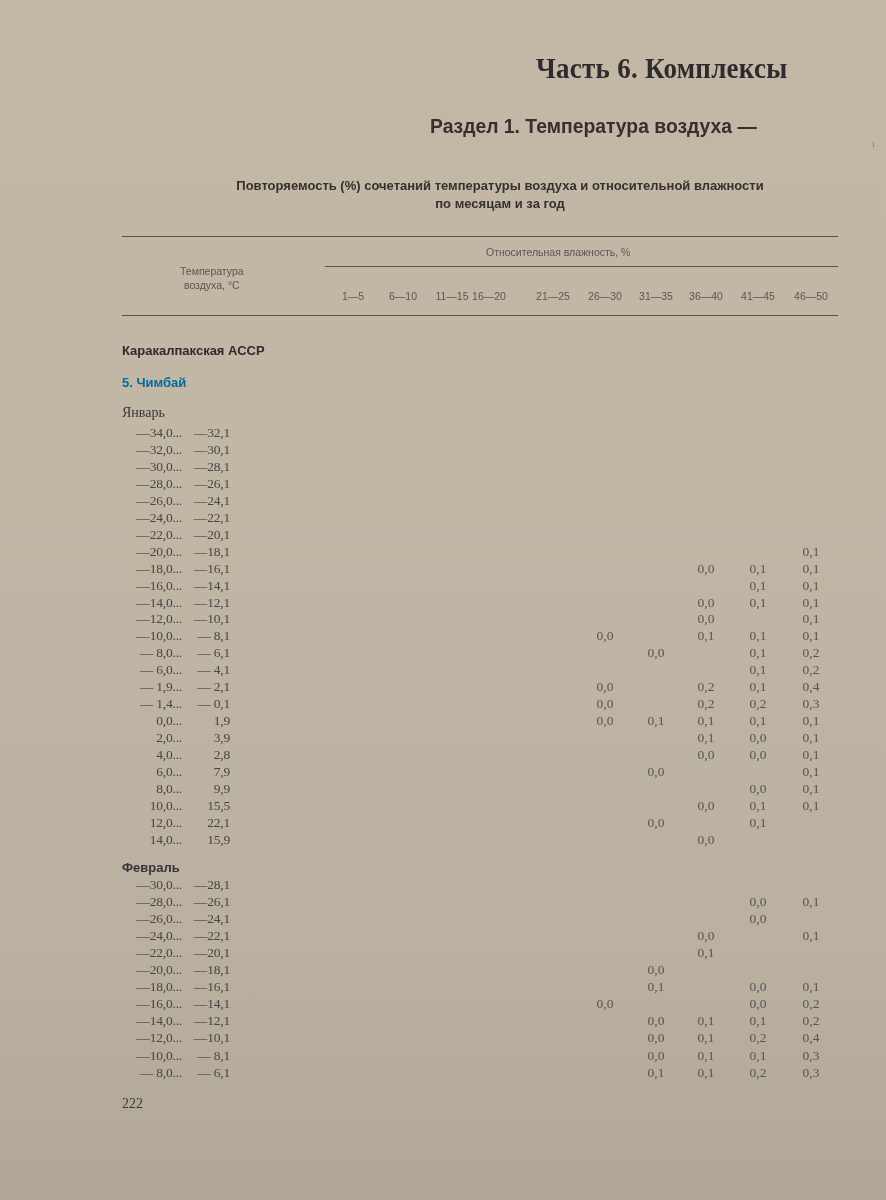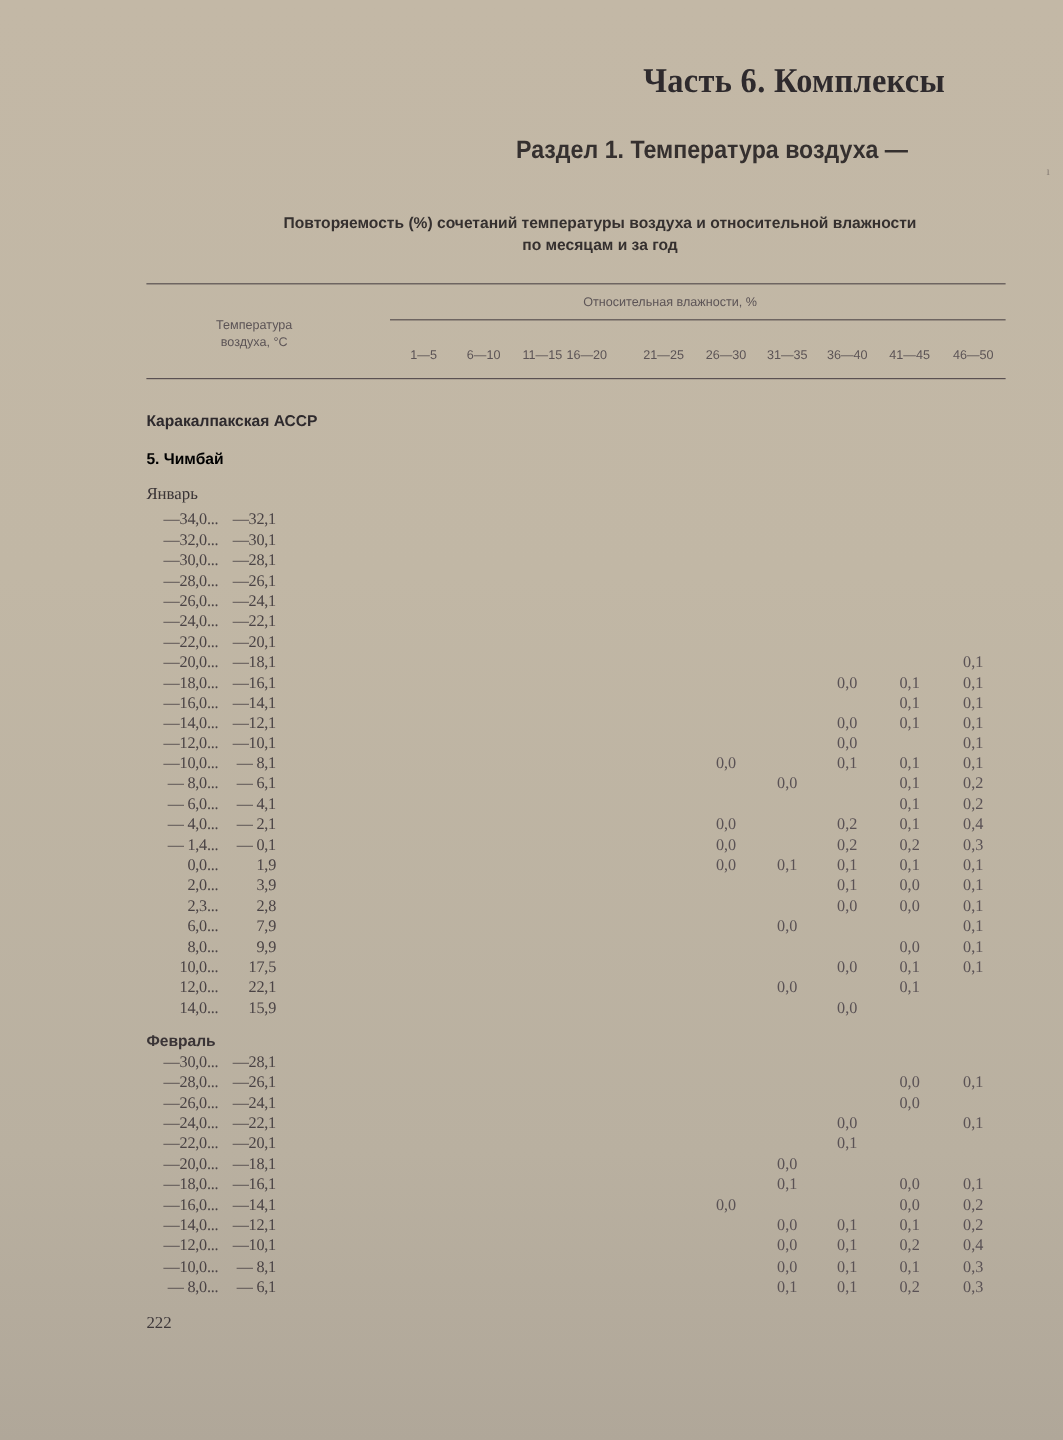--- a/index.html
+++ b/index.html
@@ -24,21 +24,21 @@
     font-family:"Liberation Sans","DejaVu Sans",sans-serif; color:#35302f;
   }
   .caption.l1 { top:178px; }
   .caption.l2 { top:196px; }
   .rule { position:absolute; height:1px; background:#5a5152; }
   .hdr-small { font-size:10.5px; color:#5c5456; font-family:"Liberation Sans","DejaVu Sans",sans-serif; }
   .rh-label { left:180px; top:264px; text-align:center; line-height:14px; }
   .colhdr { top:290px; width:50px; margin-left:-25px; text-align:center; }
   .group-hdr { left:486px; top:246px; }
   .region { left:122px; top:343px; font-weight:bold; font-size:13px; font-family:"Liberation Sans","DejaVu Sans",sans-serif; color:#2e2a2d; }
-  .station { left:122px; top:375px; font-weight:bold; font-size:13px; font-family:"Liberation Sans","DejaVu Sans",sans-serif; color:#000000; }
+  .station { left:122px; top:375px; font-weight:bold; font-size:13px; font-family:"Liberation Sans","DejaVu Sans",sans-serif; color:#0369a1; }
   .month { left:122px; font-size:14px; color:#3a3436; }
   .month.bold { font-weight:bold; font-family:"Liberation Sans","DejaVu Sans",sans-serif; font-size:13px; }
   .row { position:absolute; left:0; width:886px; height:17px; }
   .tlabel { position:absolute; left:122px; width:112px; font-size:13.5px; color:#4a4345; letter-spacing:-0.2px; }
   .tlabel .a { display:inline-block; width:60px; text-align:right; }
   .tlabel .b { display:inline-block; width:48px; text-align:right; }
   .cell { position:absolute; width:40px; margin-left:-20px; text-align:center; font-size:13.5px; color:#5a5255; }
   .pagenum { left:122px; top:1096px; font-size:14px; color:#3e383a; }
 </style>
 </head>
@@ -46,21 +46,21 @@
 
 <div>
   <div class="abs part-title">Часть 6. Комплексы</div>
   <div class="abs section-title">Раздел 1. Температура воздуха —</div>
   <div class="abs edge-mark">ı</div>
 
   <div class="abs caption l1">Повторяемость (%) сочетаний температуры воздуха и относительной влажности</div>
   <div class="abs caption l2">по месяцам и за год</div>
 
   <div class="rule" style="left:122px; top:236px; width:716px;"></div>
-  <div class="abs hdr-small group-hdr">Относительная влажности, %</div>
+  <div class="abs hdr-small group-hdr">Относительная влажность, %</div>
   <div class="rule" style="left:325px; top:266px; width:513px;"></div>
   <div class="abs hdr-small rh-label">
     <div>Температура</div>
     <div>воздуха, °С</div>
   </div>
   <div id="colhdrs">
       <div class="abs hdr-small colhdr" style="left: 353px;">1—5</div>
       <div class="abs hdr-small colhdr" style="left: 403px;">6—10</div>
       <div class="abs hdr-small colhdr" style="left: 452px;">11—15</div>
       <div class="abs hdr-small colhdr" style="left: 489px;">16—20</div>
@@ -267,21 +267,21 @@
         <div class="cell" style="left: 452px;"></div>
         <div class="cell" style="left: 502px;"></div>
         <div class="cell" style="left: 553px;"></div>
         <div class="cell" style="left: 605px;"></div>
         <div class="cell" style="left: 656px;"></div>
         <div class="cell" style="left: 706px;"></div>
         <div class="cell" style="left: 758px;">0,1</div>
         <div class="cell" style="left: 811px;">0,2</div>
       </div>
       <div class="row" style="top: 679.25px;">
-        <div class="tlabel"><span class="a">— 4,0...</span><span class="b">— 2,1</span></div>
+        <div class="tlabel"><span class="a">— 1,9...</span><span class="b">— 2,1</span></div>
         <div class="cell" style="left: 353px;"></div>
         <div class="cell" style="left: 403px;"></div>
         <div class="cell" style="left: 452px;"></div>
         <div class="cell" style="left: 502px;"></div>
         <div class="cell" style="left: 553px;"></div>
         <div class="cell" style="left: 605px;">0,0</div>
         <div class="cell" style="left: 656px;"></div>
         <div class="cell" style="left: 706px;">0,2</div>
         <div class="cell" style="left: 758px;">0,1</div>
         <div class="cell" style="left: 811px;">0,4</div>
@@ -319,21 +319,21 @@
         <div class="cell" style="left: 452px;"></div>
         <div class="cell" style="left: 502px;"></div>
         <div class="cell" style="left: 553px;"></div>
         <div class="cell" style="left: 605px;"></div>
         <div class="cell" style="left: 656px;"></div>
         <div class="cell" style="left: 706px;">0,1</div>
         <div class="cell" style="left: 758px;">0,0</div>
         <div class="cell" style="left: 811px;">0,1</div>
       </div>
       <div class="row" style="top: 747.05px;">
-        <div class="tlabel"><span class="a">2,3...</span><span class="b">2,8</span></div>
+        <div class="tlabel"><span class="a">4,0...</span><span class="b">2,8</span></div>
         <div class="cell" style="left: 353px;"></div>
         <div class="cell" style="left: 403px;"></div>
         <div class="cell" style="left: 452px;"></div>
         <div class="cell" style="left: 502px;"></div>
         <div class="cell" style="left: 553px;"></div>
         <div class="cell" style="left: 605px;"></div>
         <div class="cell" style="left: 656px;"></div>
         <div class="cell" style="left: 706px;">0,0</div>
         <div class="cell" style="left: 758px;">0,0</div>
         <div class="cell" style="left: 811px;">0,1</div>
@@ -358,21 +358,21 @@
         <div class="cell" style="left: 452px;"></div>
         <div class="cell" style="left: 502px;"></div>
         <div class="cell" style="left: 553px;"></div>
         <div class="cell" style="left: 605px;"></div>
         <div class="cell" style="left: 656px;"></div>
         <div class="cell" style="left: 706px;"></div>
         <div class="cell" style="left: 758px;">0,0</div>
         <div class="cell" style="left: 811px;">0,1</div>
       </div>
       <div class="row" style="top: 797.9px;">
-        <div class="tlabel"><span class="a">10,0...</span><span class="b">17,5</span></div>
+        <div class="tlabel"><span class="a">10,0...</span><span class="b">15,5</span></div>
         <div class="cell" style="left: 353px;"></div>
         <div class="cell" style="left: 403px;"></div>
         <div class="cell" style="left: 452px;"></div>
         <div class="cell" style="left: 502px;"></div>
         <div class="cell" style="left: 553px;"></div>
         <div class="cell" style="left: 605px;"></div>
         <div class="cell" style="left: 656px;"></div>
         <div class="cell" style="left: 706px;">0,0</div>
         <div class="cell" style="left: 758px;">0,1</div>
         <div class="cell" style="left: 811px;">0,1</div>

